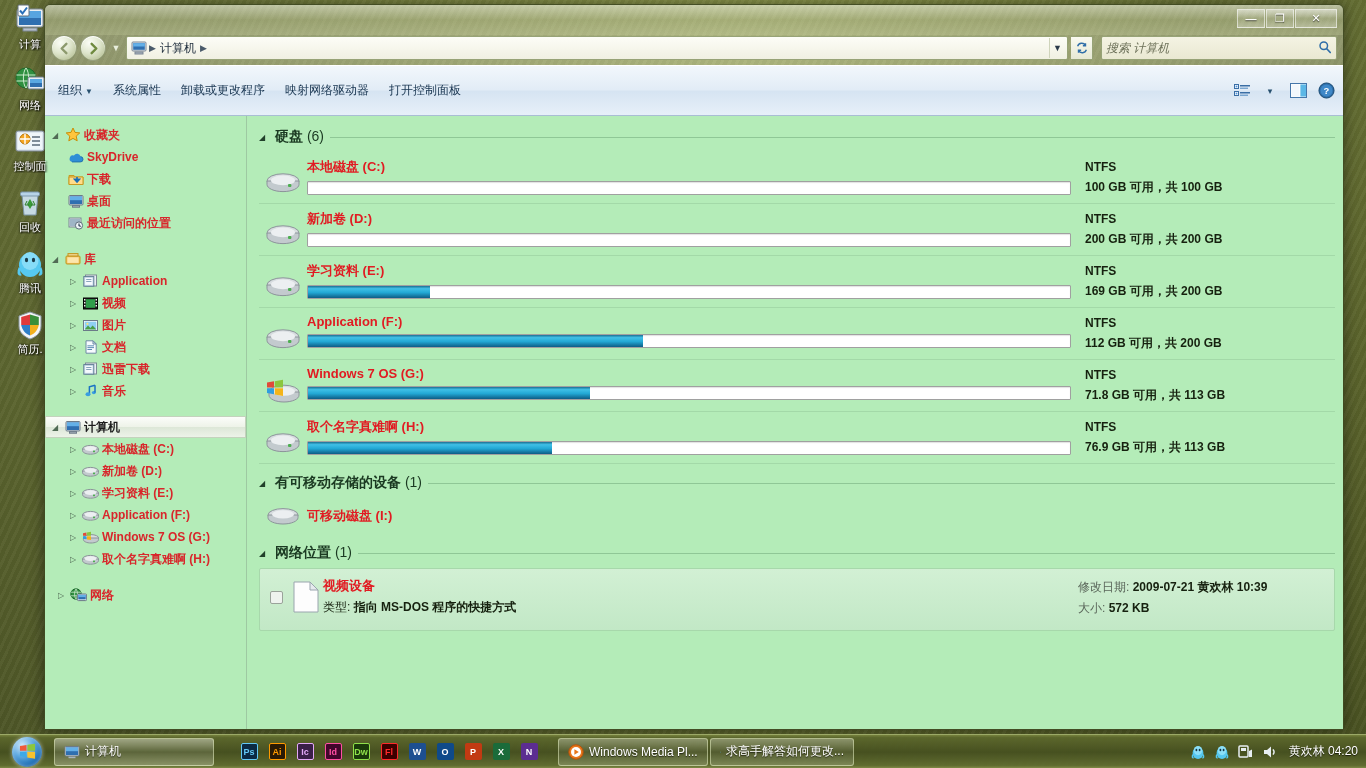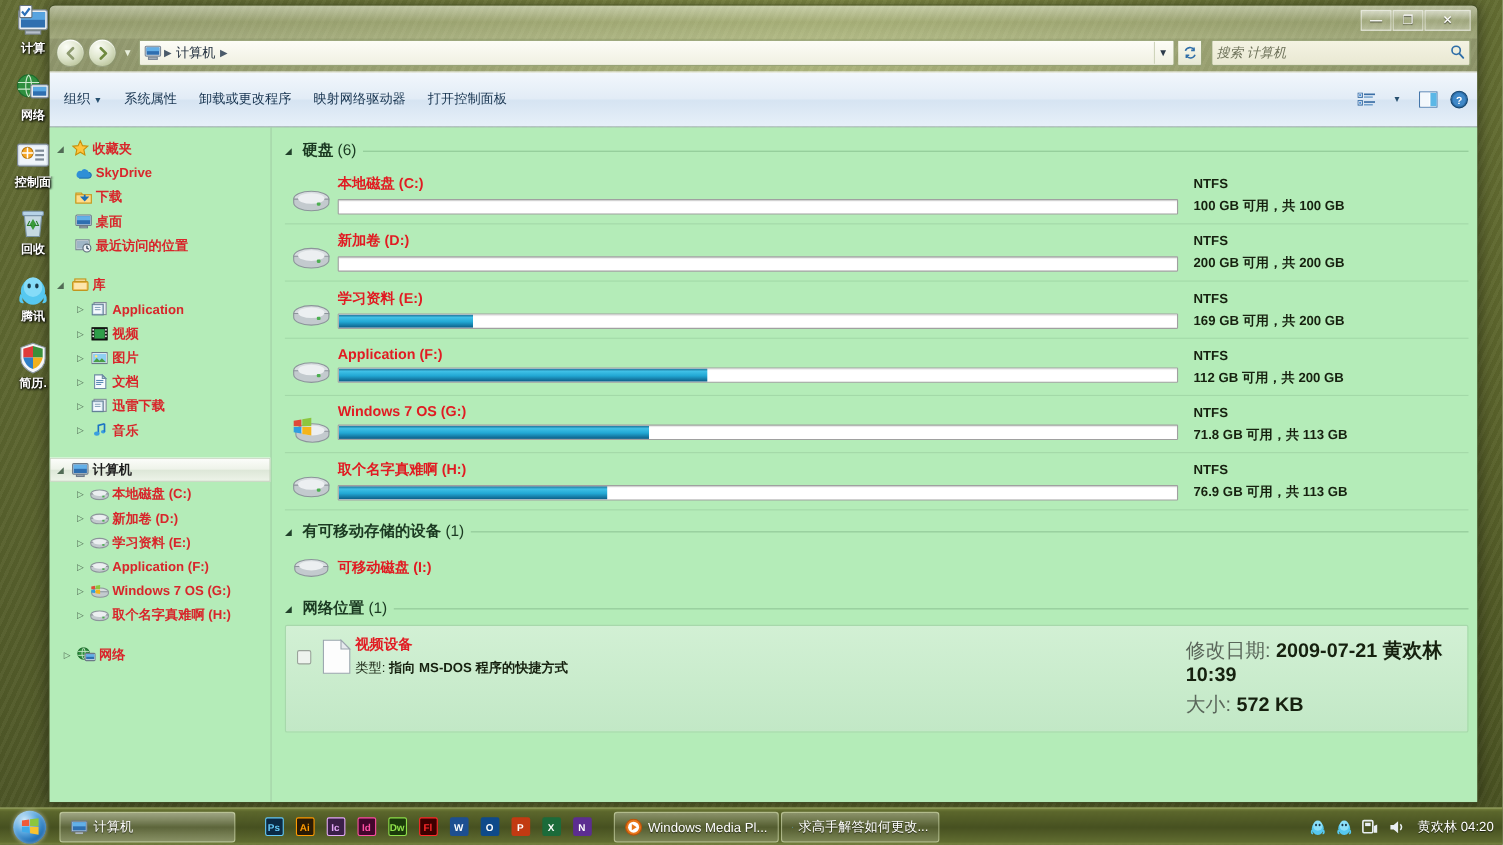--- a/index.html
+++ b/index.html
@@ -16,21 +16,21 @@
     position:absolute; inset:0;
     background:
       linear-gradient(160deg, rgba(255,255,255,.05) 0%, rgba(0,0,0,.12) 100%),
       repeating-linear-gradient(115deg, rgba(255,255,255,.035) 0 3px, rgba(0,0,0,.035) 3px 7px),
       radial-gradient(circle at 55% 10%, #8e9a47 0%, #707b35 40%, #5a6429 75%, #4e5724 100%);
   }
   #desktop-icons{
     position:absolute; left:4px; top:4px; width:52px;
     display:flex; flex-direction:column; gap:14px; z-index:1;
   }
-  .desk-icon{ width:52px; text-align:center; cursor:pointer;font-weight:bold; }
+  .desk-icon{ width:52px; text-align:center; cursor:pointer; }
   .desk-icon .glyph{ width:32px;height:32px;margin:0 auto; position:relative; }
   .desk-icon .lbl{
     color:#fff; font-size:11px; line-height:13px; margin-top:2px;
     text-shadow:1px 1px 2px #000, 0 0 3px #000;
     white-space:nowrap; overflow:hidden;
   }
   
   #explorer-window{
     position:absolute; left:44px; top:4px; width:1300px; height:726px;
     border:1px solid rgba(60,70,30,.9);
@@ -195,21 +195,21 @@
   .file-check{
     width:13px;height:13px;flex:0 0 13px;margin:14px 6px 0 4px;
     border:1px solid #9aa39a;background:#eef3ee;border-radius:2px;
   }
   .file-ico{ width:34px;flex:0 0 34px;display:flex;justify-content:center;padding-top:4px;}
   .file-mid{ flex:1; min-width:0; }
   .file-name{ font-size:13px;font-weight:bold;color:#e11b22;margin-bottom:4px; }
   .file-type{ font-size:12px;color:#16210f; }
   .file-type b{ font-weight:bold; }
   .file-right{ width:250px;flex:0 0 250px;padding-top:2px; }
-  .meta{ font-size:18px;color:#5a665a;margin-bottom:4px; }
+  .meta{ font-size:12px;color:#5a665a;margin-bottom:4px; }
   .meta b{ color:#16210f; }
   
   #taskbar{
     position:absolute;left:0;bottom:0;width:1366px;height:34px;z-index:5;
     background: linear-gradient(180deg, rgba(120,132,62,.95) 0%, rgba(92,103,44,.96) 8%, rgba(70,80,32,.97) 52%, rgba(96,108,48,.96) 92%, rgba(128,140,70,.95) 100%);
     border-top:1px solid rgba(200,215,150,.45);
     display:flex;align-items:center;
   }
   #start-orb{
     width:54px;height:33px;flex:0 0 54px;display:flex;align-items:center;justify-content:center;cursor:pointer;

